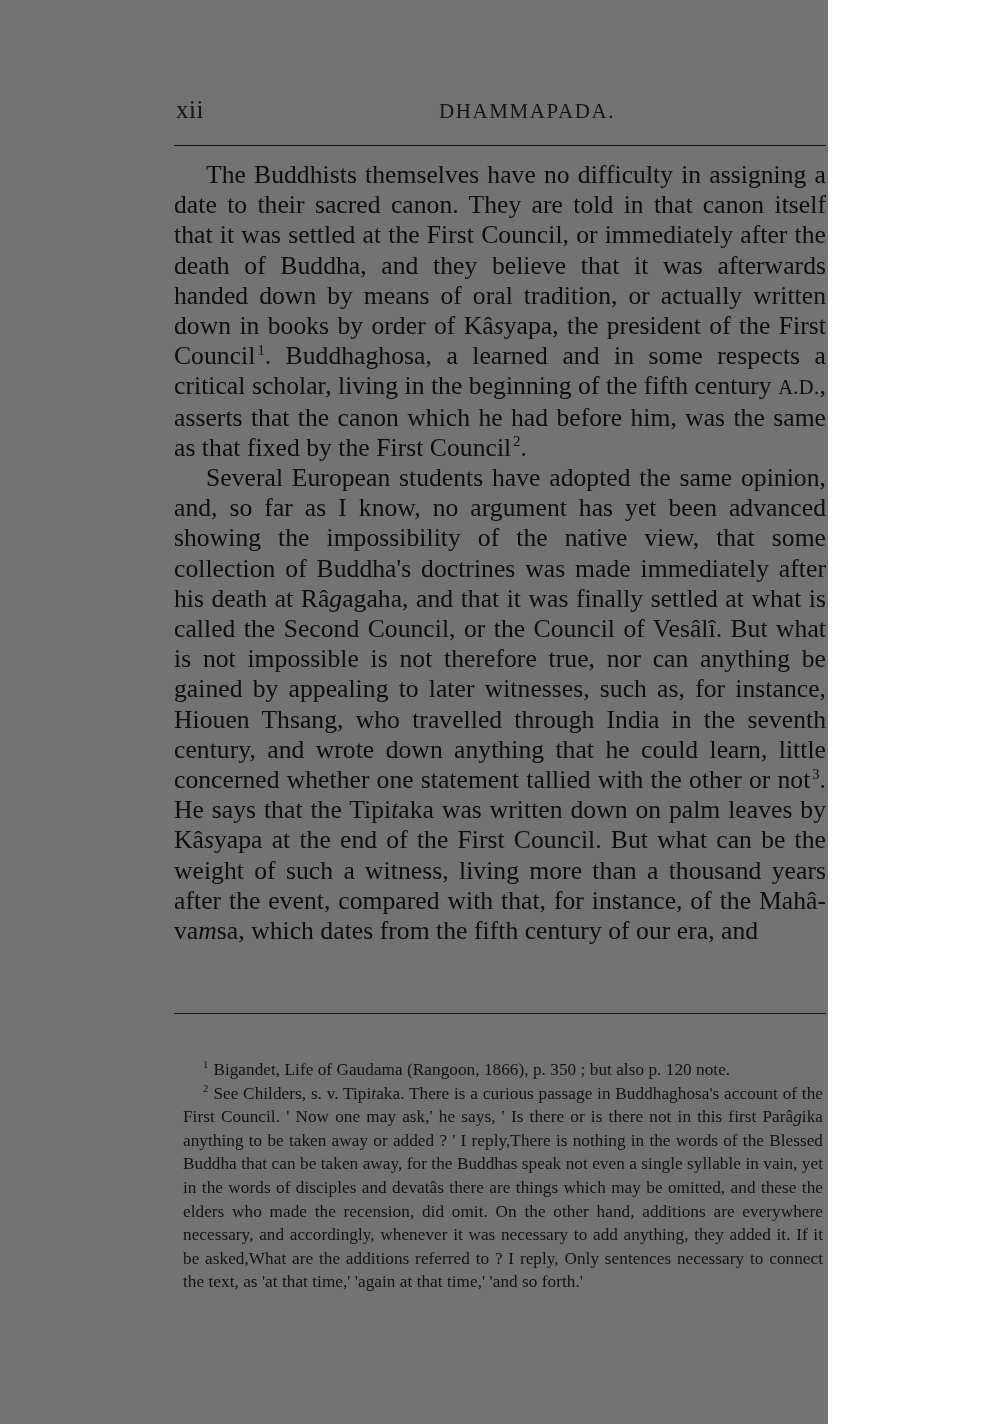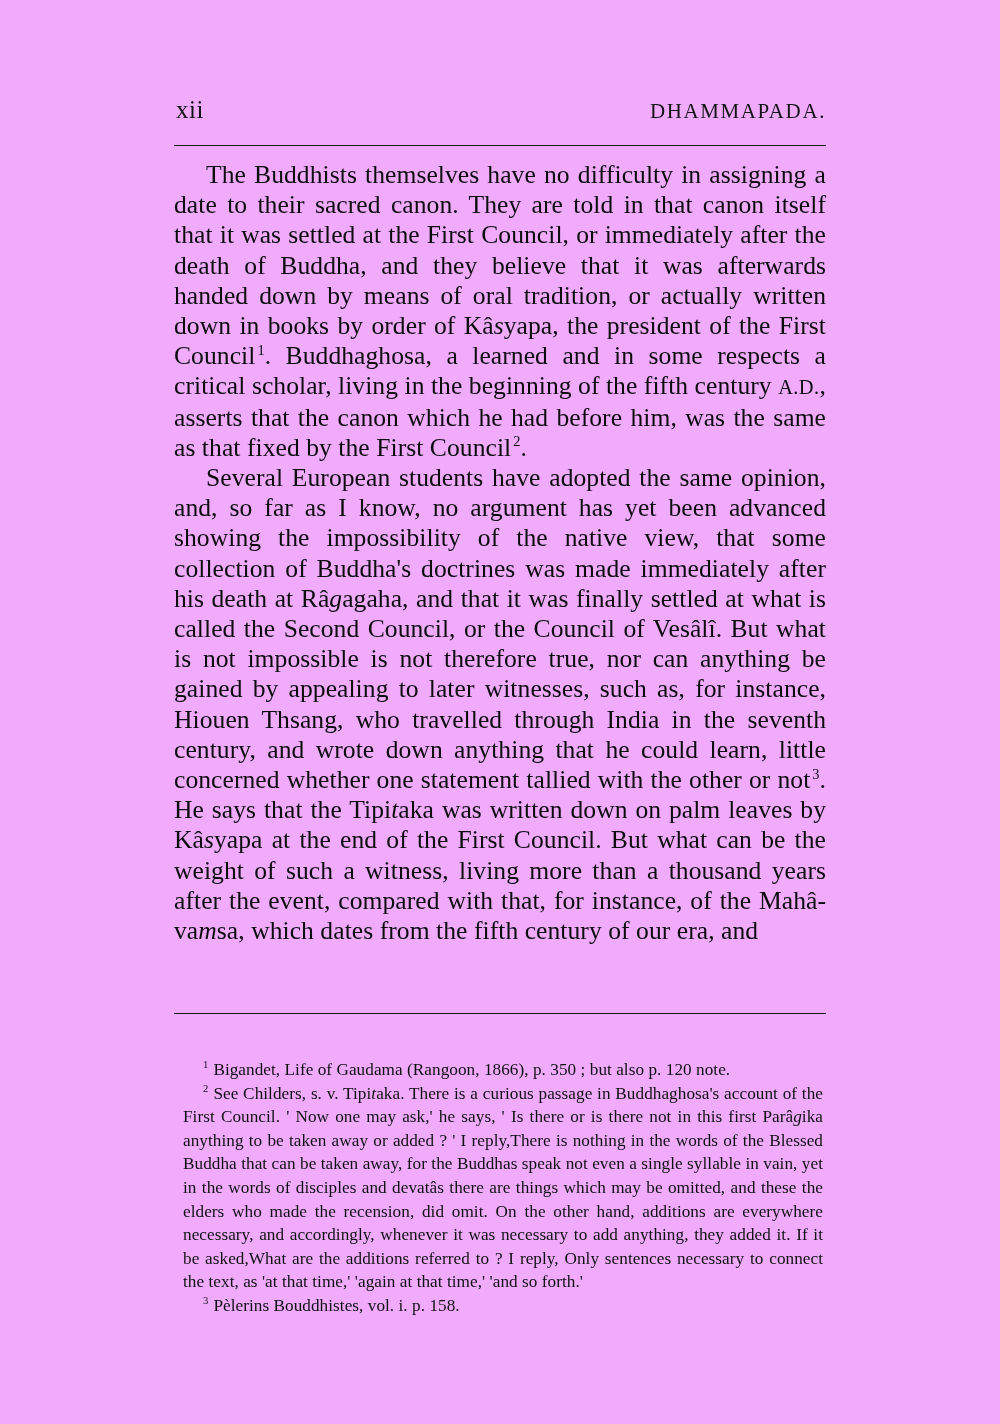--- a/index.html
+++ b/index.html
@@ -13,23 +13,23 @@
     font-family: "Liberation Serif", "DejaVu Serif", serif;
     color: #0d0d0d;
     position: relative;
     overflow: hidden;
   }
 
   .page {
     position: absolute;
     left: 0;
     top: 0;
-    width: 1000px;
+    width: 828px;
     height: 1424px;
-    background: #f0abfc;
+    background: #737373;
   }
 
   
   .running-head {
     position: absolute;
     left: 176px;
     top: 96px;
     width: 650px;
     height: 34px;
   }
@@ -39,21 +39,21 @@
     top: 0;
     font-size: 25px;
     letter-spacing: 0.5px;
     color: #141414;
   }
   .head-title {
     position: absolute;
     left: 0;
     top: 3px;
     width: 650px;
-    text-align: right;
+    text-align: center;
     font-size: 21px;
     letter-spacing: 1.6px;
     color: #141414;
     text-indent: 52px;
   }
 
   .rule {
     position: absolute;
     left: 174px;
     width: 652px;
@@ -136,16 +136,15 @@
   <div class="body-text">
     <p>The Buddhists themselves have no difficulty in assigning a date to their sacred canon.  They are told in that canon itself that it was settled at the First Council, or immediately after the death of Buddha, and they believe that it was afterwards handed down by means of oral tradition, or actually written down in books by order of Kâ<span class="tr">s</span>yapa, the president of the First Council<sup class="fn">1</sup>.  Buddhaghosa, a learned and in some respects a critical scholar, living in the beginning of the fifth century <span class="sc">A.D.</span>, asserts that the canon which he had before him, was the same as that fixed by the First Council<sup class="fn">2</sup>.</p>
     <p>Several European students have adopted the same opinion, and, so far as I know, no argument has yet been advanced showing the impossibility of the native view, that some collection of Buddha's doctrines was made immediately after his death at Râ<span class="tr">g</span>agaha, and that it was finally settled at what is called the Second Council, or the Council of Vesâlî.  But what is not impossible is not therefore true, nor can anything be gained by appealing to later witnesses, such as, for instance, Hiouen Thsang, who travelled through India in the seventh century, and wrote down anything that he could learn, little concerned whether one statement tallied with the other or not<sup class="fn">3</sup>.  He says that the Tipi<span class="tr">t</span>aka was written down on palm leaves by Kâ<span class="tr">s</span>yapa at the end of the First Council.  But what can be the weight of such a witness, living more than a thousand years after the event, compared with that, for instance, of the Mahâ-va<span class="tr">m</span>sa, which dates from the fifth century of our era, and</p>
   </div>
 
   <div class="rule rule-foot"></div>
 
   <div class="footnotes">
     <p><sup class="fnm">1</sup>Bigandet, Life of Gaudama (Rangoon, 1866), p. 350 ; but also p. 120 note.</p>
     <p><sup class="fnm">2</sup>See Childers, s. v. Tipi<span class="tr">t</span>aka.   There is a curious passage in Buddhaghosa's account of the First Council.  ' Now one may ask,' he says, ' Is there or is there not in this first Parâ<span class="tr">g</span>ika anything to be taken away or added ? '   I reply,There is nothing in the words of the Blessed Buddha that can be taken away, for the Buddhas speak not even a single syllable in vain, yet in the words of disciples and devatâs there are things which  may be omitted, and these the elders who made the recension, did omit.   On the other hand, additions are everywhere necessary, and accordingly, whenever it was necessary to add anything, they added it.   If it be asked,What are the additions referred to ?   I reply, Only sentences necessary to connect the text, as 'at that time,' 'again at that time,' 'and  so  forth.'</p>
-    <p><sup class="fnm">3</sup>Pèlerins Bouddhistes, vol. i. p. 158.</p>
   </div>
 
 </div>
 
 </body></html>

